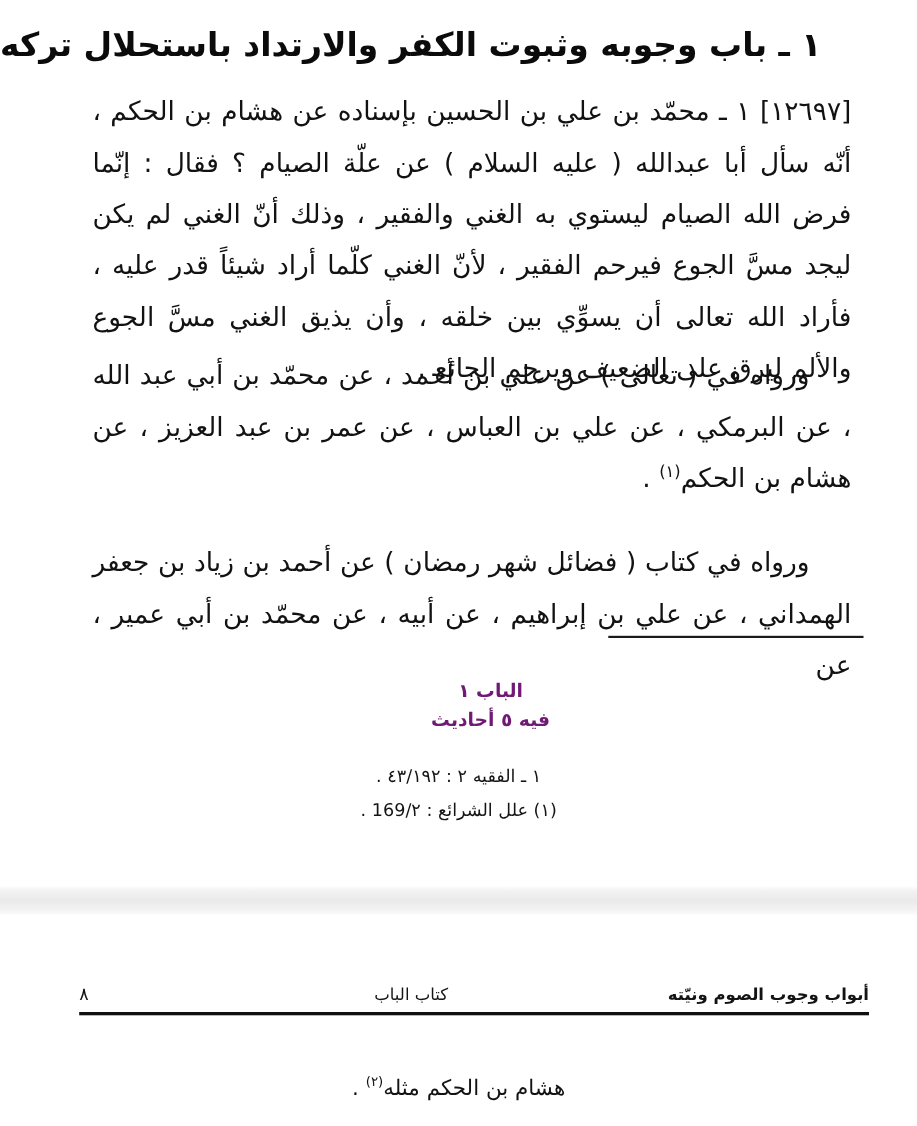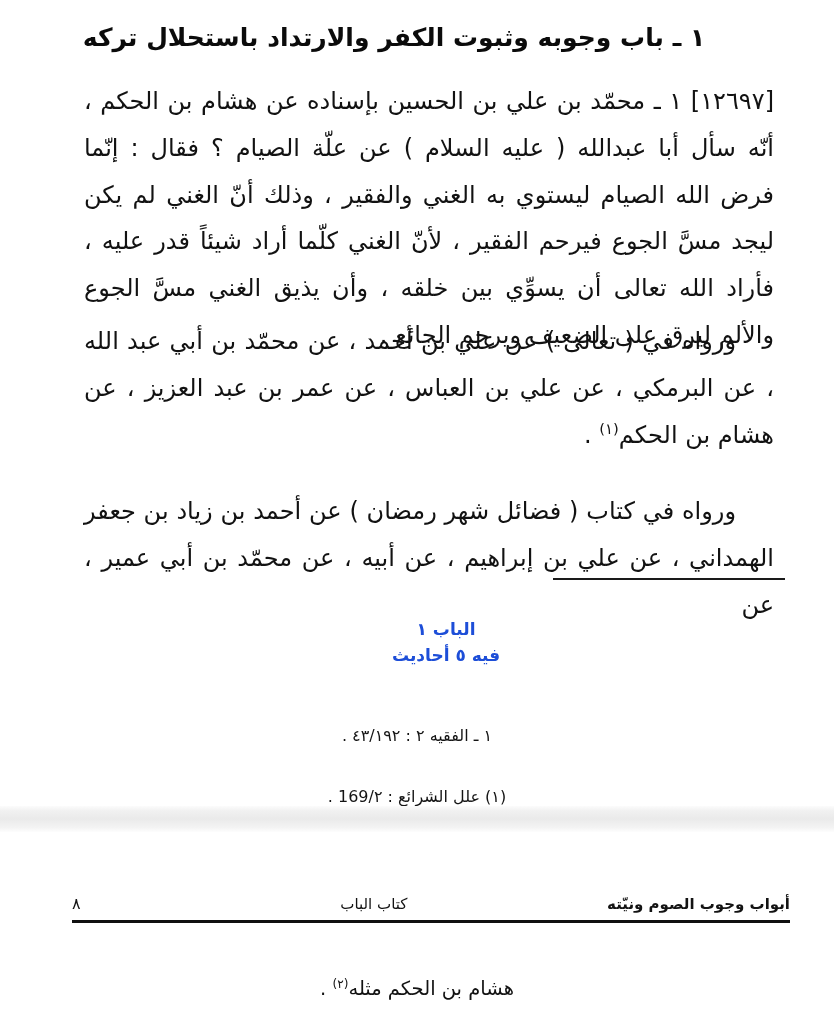--- a/index.html
+++ b/index.html
@@ -25,22 +25,22 @@
     width: 834px;
     height: 810px;
     background: #ffffff;
   }
 
   .chapter-heading {
     position: absolute;
     top: 22px;
     left: 0;
     width: 788px;
-    text-align: center;
-    font-size: 25px;
+    text-align: left;
+    font-size: 30px;
     font-weight: bold;
     letter-spacing: 0px;
     line-height: 1.3;
     color: #0b0b0b;
   }
 
   .body-block {
     position: absolute;
     left: 84px;
     width: 690px;
@@ -70,21 +70,21 @@
     position: absolute;
     top: 616px;
     left: 0;
     width: 834px;
     padding-left: 58px;
     box-sizing: border-box;
     text-align: center;
     font-size: 17px;
     font-weight: bold;
     line-height: 1.55;
-    color: #1d4ed8;
+    color: #701a75;
   }
 
   
   .footnote-rule {
     position: absolute;
     top: 578px;
     right: 49px;
     width: 232px;
     height: 2px;
     background: #1a1a1a;
@@ -93,21 +93,21 @@
   .footnotes {
     position: absolute;
     top: 690px;
     right: 72px;
     width: 690px;
     font-size: 16px;
     line-height: 1.95;
     text-align: center;
     color: #141414;
   }
-  .footnotes .fn-line { display: block; margin-top: 30px; }
+  .footnotes .fn-line { display: block; }
 
   
   .page-gap {
     position: absolute;
     left: 0;
     top: 806px;
     width: 834px;
     height: 26px;
     background: linear-gradient(to bottom,
         #fcfcfc 0%,

